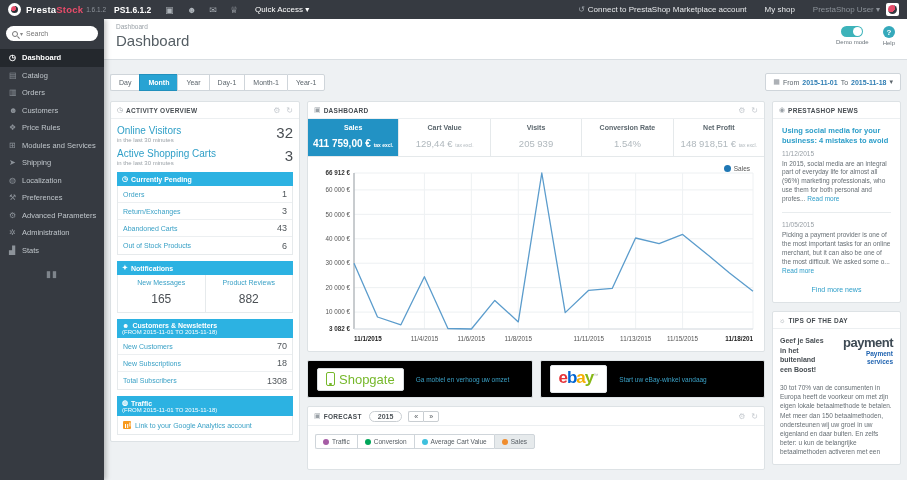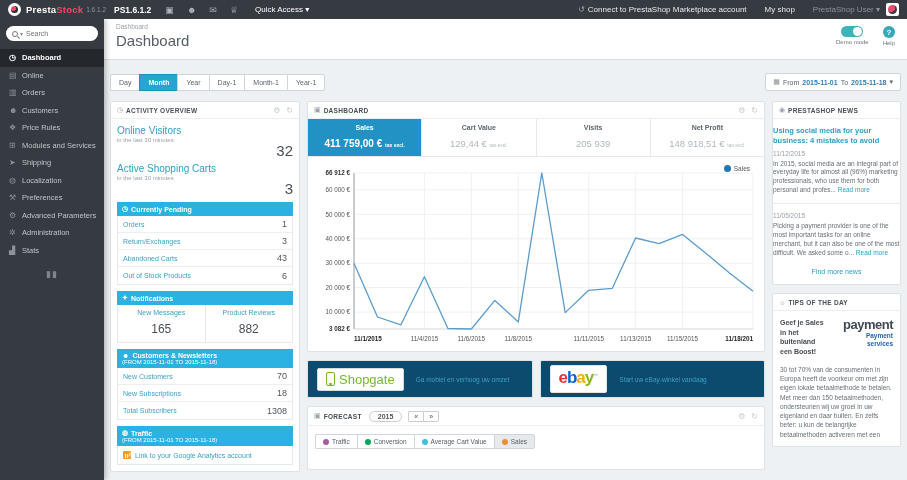--- a/index.html
+++ b/index.html
@@ -73,21 +73,21 @@
 
   .panel { background:#fff; border:1px solid #dde2e5; border-radius:2px; margin-bottom:8px; }
   .p-head { height:17px; display:flex; align-items:center; padding:0 6px; border-bottom:1px solid #eceff1; }
   .p-title { font-size:6.5px; font-weight:bold; color:#474d52; letter-spacing:.3px; }
   .p-ico { color:#9aa1a7; font-size:7px; margin-right:3px; }
   .p-tools { margin-left:auto; color:#c6cbd0; font-size:8px; display:flex; gap:6px; }
   .p-tools span { cursor:pointer; }
 
   
   .ao-body { padding:6px; }
-  .metric { display:flex; margin-bottom:5px;flex-direction:column; }
+  .metric { display:flex; margin-bottom:5px; }
   .metric-link { font-size:10px; color:#2f9fc7; cursor:pointer; }
   .metric-sub { font-size:6px; color:#9aa1a7; margin-top:1px; }
   .metric-val { margin-left:auto; font-size:15px; color:#4a4f54; line-height:1; }
   .sec-head { background:#2cb2e2; color:#fff; font-size:7px; font-weight:bold; padding:3px 5px; display:flex; align-items:center; gap:3px; margin-top:6px; }
   .sec-head .rng { display:block; font-weight:normal; font-size:6px; }
   .sec-head.two-line { display:block; }
   .sec-head.two-line .t { display:flex; align-items:center; gap:3px; }
   .rows { border:1px solid #e6eaec; border-top:none; }
   .row { height:17px; display:flex; align-items:center; padding:0 5px; border-bottom:1px solid #eceff1; }
   .row:last-child { border-bottom:none; }
@@ -113,21 +113,21 @@
   .kpi-sub { font-size:5px; }
   .kpi.active { background:#2292c4; }
   .kpi.active .kpi-label, .kpi.active .kpi-value { color:#fff; }
   .kpi.active .kpi-value { font-weight:bold; font-size:10px; }
   .chart-wrap { position:relative; padding:6px 4px 2px 4px; }
   .legend { position:absolute; top:8px; right:14px; display:flex; align-items:center; gap:3px; font-size:6.5px; color:#555; }
   .legend .dot { width:7px; height:7px; border-radius:50%; background:#1f77b4; }
 
   
   .mod-row { display:flex; gap:7px; margin-bottom:8px; }
-  .mod { flex:1; background:#0c4a6e; border:1px solid #dde2e5; border-radius:2px; height:38px;
+  .mod { flex:1; background:#000000; border:1px solid #dde2e5; border-radius:2px; height:38px;
     display:flex; align-items:center; padding:0 9px; gap:12px; }
   .sg-box { display:flex; align-items:center; gap:4px; border:1px solid #d7dbde; border-radius:2px; padding:3px 8px; background:#fff; }
   .sg-phone { width:9px; height:14px; border:1.6px solid #76b82a; border-radius:2px; position:relative; flex:none; }
   .sg-phone::after { content:""; position:absolute; left:2px; bottom:0.5px; width:2.5px; height:1.5px; background:#76b82a; border-radius:1px; }
   .sg-text { color:#76b82a; font-size:13px; }
   .mod-link { font-size:6.5px; color:#3aa1c6; cursor:pointer; }
   .ebay-box { border:1px solid #e2e6e9; border-radius:2px; padding:2px 8px 4px; background:#fff; }
   .ebay-box b { font-size:17px; font-weight:bold; letter-spacing:-1px; }
   .ebay-tm { font-size:5px; color:#aaa; vertical-align:super; }
 
@@ -141,21 +141,21 @@
   .fc-body { padding:8px 7px 20px; }
   .lg-group { display:flex; }
   .lg-btn { display:flex; align-items:center; gap:3px; background:#fff; border:1px solid #cfd5da; border-right:none;
     font-size:6.5px; color:#555c62; padding:3px 7px; cursor:pointer; }
   .lg-btn:first-child { border-radius:2px 0 0 2px; }
   .lg-btn:last-child { border-right:1px solid #cfd5da; border-radius:0 2px 2px 0; }
   .lg-btn.active { background:#e6eaec; }
   .lg-dot { width:6px; height:6px; border-radius:50%; flex:none; }
 
   
-  .news-body { padding:7px 0 9px; }
+  .news-body { padding:7px 9px 9px; }
   .news-title { font-size:7.5px; font-weight:bold; color:#2d9ec9; line-height:1.3; cursor:pointer; }
   .news-date { font-size:6.5px; color:#99a0a6; margin:4px 0 3px; }
   .news-text { font-size:6.5px; color:#666e74; line-height:1.38; }
   .read-more { color:#2d9ec9; cursor:pointer; }
   .news-sep { border-top:1px solid #e8ecee; margin:8px 0; }
   .find-more { text-align:center; font-size:7px; color:#2d9ec9; margin-top:10px; cursor:pointer; }
   .tips-body { padding:7px; }
   .ingenico { float:right; width:66px; text-align:right; }
   .ingenico .ing1 { font-size:13px; font-weight:bold; color:#3e4a54; letter-spacing:-.5px; line-height:1; }
   .ingenico .ing2 { font-size:6.5px; font-weight:bold; color:#1f63b0; line-height:1.15; margin-top:1px;
@@ -188,21 +188,21 @@
     <span class="mag"></span>
     <span class="search-caret">▾</span>
     <input placeholder="Search" style="">
   </div>
   <div class="nav-item active">
       <span class="nav-ico">◷</span>
       <span>Dashboard</span>
     </div>
   <div class="nav-item">
       <span class="nav-ico">▤</span>
-      <span>Online</span>
+      <span>Catalog</span>
     </div>
   <div class="nav-item">
       <span class="nav-ico">▥</span>
       <span>Orders</span>
     </div>
   <div class="nav-item">
       <span class="nav-ico">☻</span>
       <span>Customers</span>
     </div>
   <div class="nav-item">
@@ -395,20 +395,24 @@
               <div class="kpi-label">Sales</div>
               <div class="kpi-value"><span>411 759,00 €</span> <span class="kpi-sub">tax excl.</span></div>
             </div>
             <div class="kpi">
               <div class="kpi-label">Cart Value</div>
               <div class="kpi-value"><span>129,44 €</span> <span class="kpi-sub">tax excl.</span></div>
             </div>
             <div class="kpi">
               <div class="kpi-label">Visits</div>
               <div class="kpi-value"><span>205 939</span></div>
+            </div>
+            <div class="kpi">
+              <div class="kpi-label">Conversion Rate</div>
+              <div class="kpi-value"><span>1.54%</span></div>
             </div>
             <div class="kpi">
               <div class="kpi-label">Net Profit</div>
               <div class="kpi-value"><span>148 918,51 €</span> <span class="kpi-sub">tax excl.</span></div>
             </div>
           </div>
           <div class="chart-wrap">
             <div class="legend">
               <span class="dot"></span>
               <span>Sales</span>

